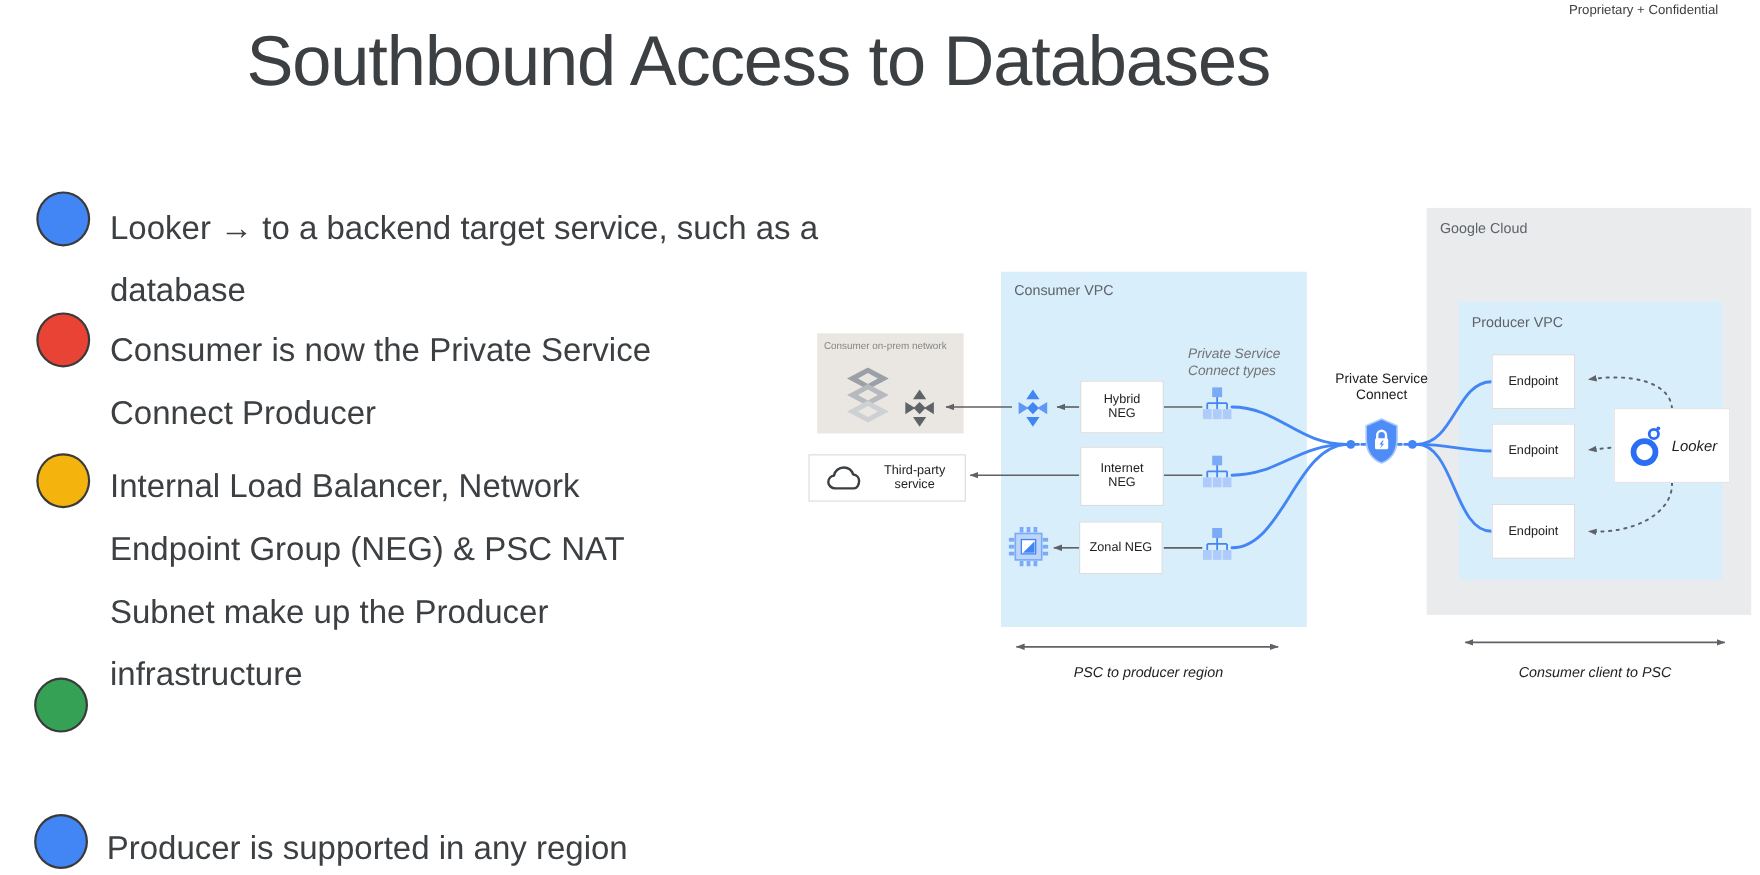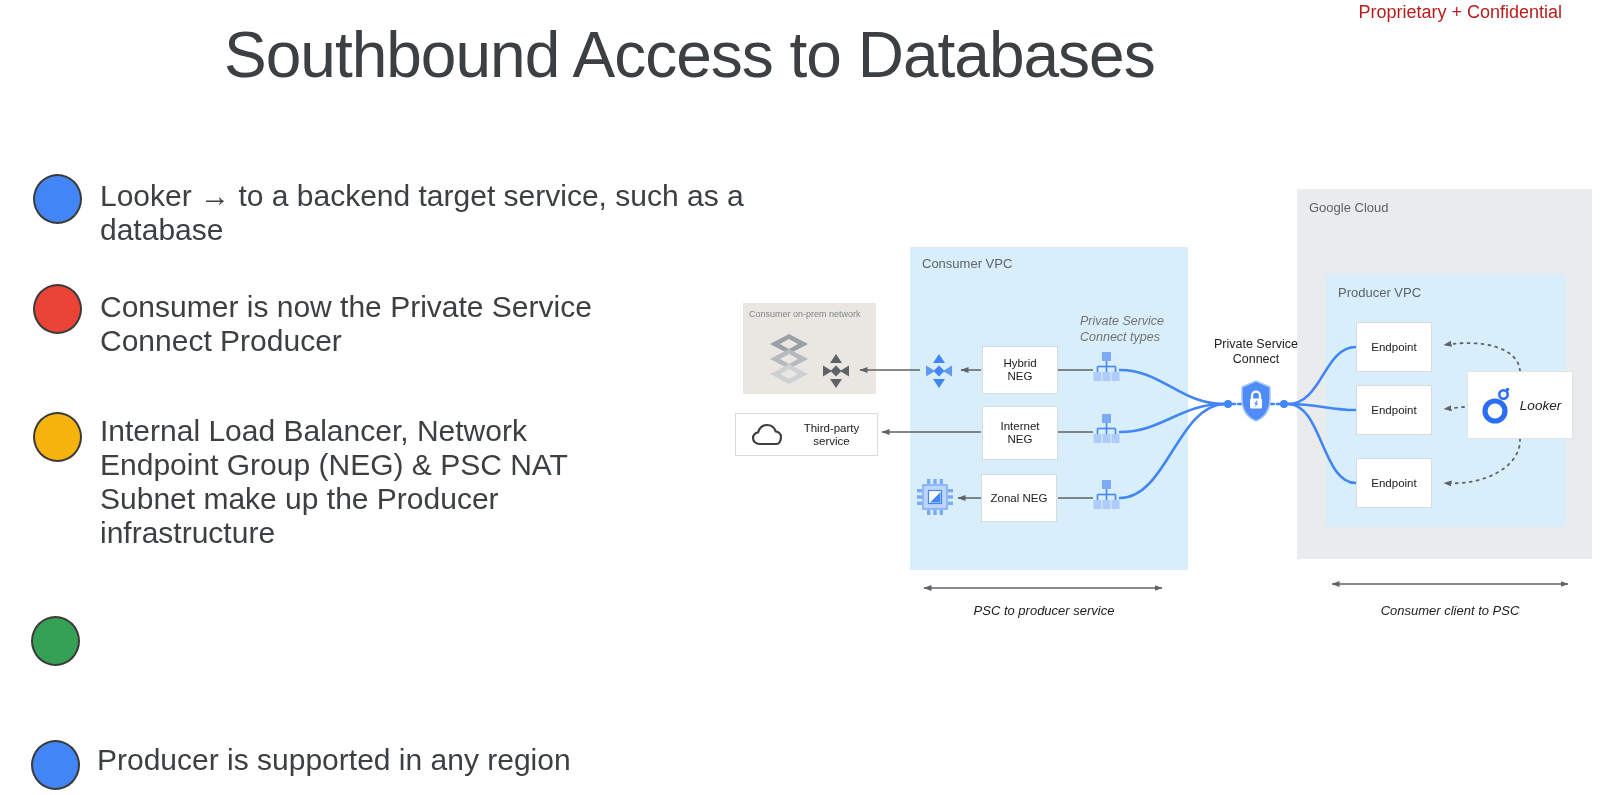--- a/index.html
+++ b/index.html
@@ -1,22 +1,22 @@
 <!DOCTYPE html>
 <html><head>
 <meta charset="utf-8">
 <style>
   html,body{margin:0;padding:0;background:#fff;}
   .slide{position:relative;width:1600px;height:795px;background:#ffffff;overflow:hidden;
          font-family:"Liberation Sans", sans-serif;color:#3c4043;}
   .abs{position:absolute;}
-  .confidential{top:2px;right:38px;font-size:18px;color:#b91c1c;}
+  .confidential{top:2px;right:38px;font-size:12px;color:#404040;}
   .title{left:224px;top:18px;font-size:64px;letter-spacing:-1px;color:#3c4043;white-space:nowrap;}
   .bullet-dot{width:49px;height:50px;border-radius:50%;border:2px solid #3a3a3a;box-sizing:border-box;z-index:3;}
-  .bullet-text{font-size:30px;line-height:34px;color:#3c4043;}
+  .bullet-text{font-size:30px;line-height:57px;color:#3c4043;}
   
   .bigbox{z-index:1;}
   .nodebox{background:#fff;border:1px solid #d7dade;box-sizing:border-box;display:flex;
            align-items:center;justify-content:center;text-align:center;z-index:3;}
   .nodebox .lbl{font-size:11.5px;color:#202124;line-height:13px;}
   .boxlabel{font-size:13px;color:#5f6368;z-index:3;}
   .tinylabel{font-size:9px;color:#80868b;z-index:3;white-space:nowrap;}
   .caption{font-size:13px;font-style:italic;color:#202124;text-align:center;z-index:3;}
   .psc-label{font-size:12.5px;color:#202124;text-align:center;line-height:15px;z-index:3;}
   .psc-types{font-size:12.5px;font-style:italic;color:#737373;line-height:16px;z-index:3;margin-top:40px;}
@@ -242,16 +242,16 @@
     <span class="icon" style="margin-right:7px;">
       <svg width="34" height="37" viewBox="0 0 34 37">
         <circle cx="16" cy="24" r="10" stroke="#2b6ef5" stroke-width="5.2" fill="none"></circle>
         <circle cx="24.5" cy="7.5" r="4.2" stroke="#2b6ef5" stroke-width="2.6" fill="none"></circle>
         <circle cx="28.6" cy="2.4" r="1.7" fill="#2b6ef5"></circle>
       </svg>
     </span>
     <span class="lbl" style="font-size:13.5px;font-style:italic;">Looker</span>
   </div>
 
-  <div class="abs caption" style="left:958px;top:603px;width:172px;">PSC to producer service</div>
+  <div class="abs caption" style="left:958px;top:603px;width:172px;">PSC to producer region</div>
   <div class="abs caption" style="left:1364px;top:603px;width:172px;">Consumer client to PSC</div>
 
 </div>
 
 </body></html>

